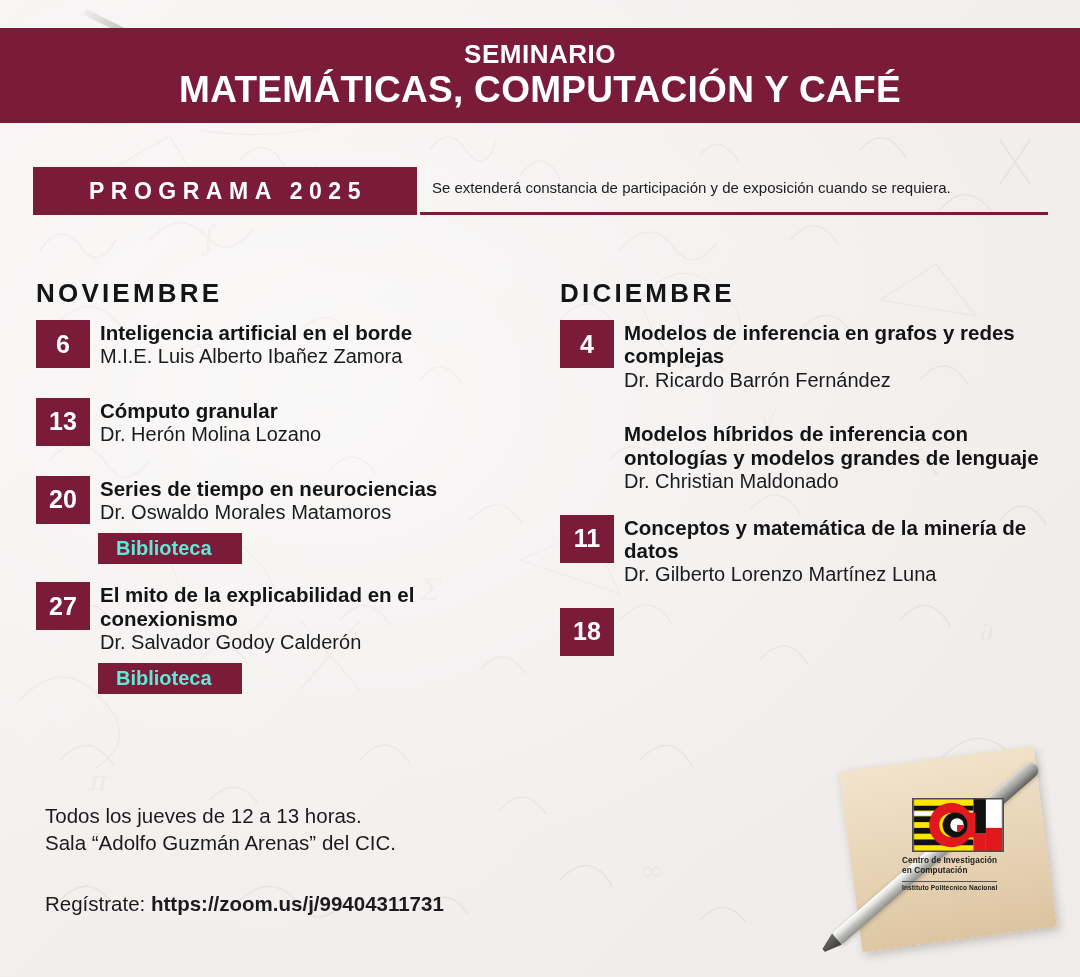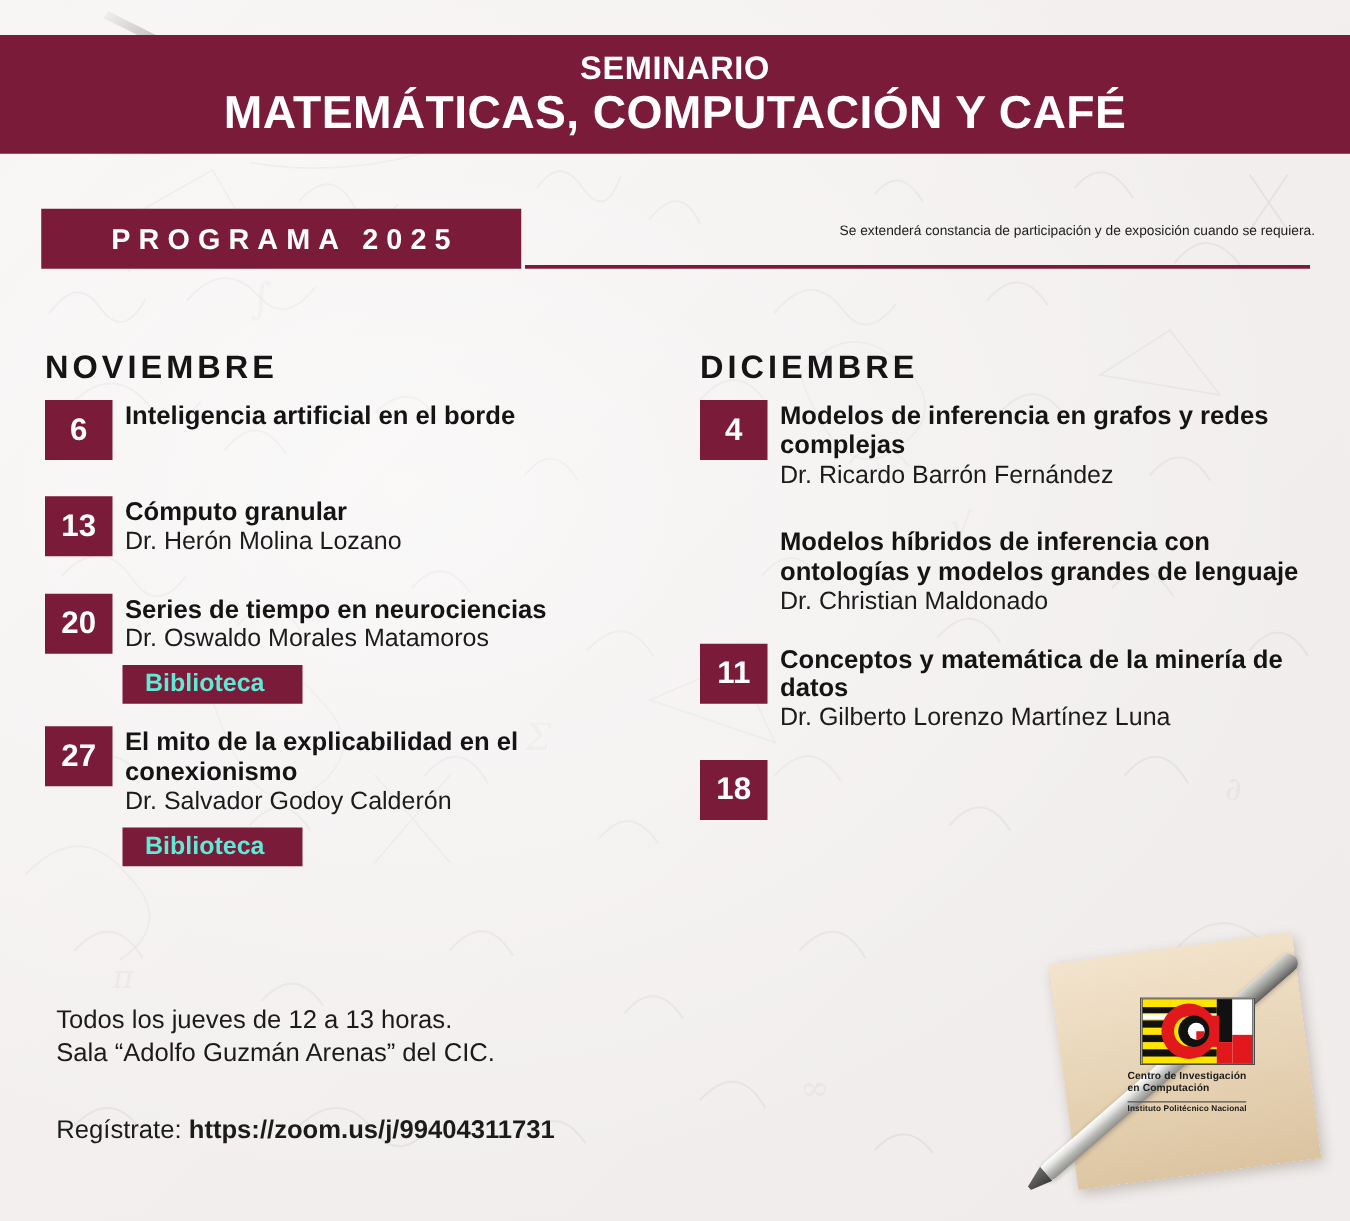--- a/index.html
+++ b/index.html
@@ -97,24 +97,24 @@
     font-size: 23px;
     font-weight: 700;
     letter-spacing: 6.5px;
     box-sizing: border-box;
     padding-left: 6px;
   }
   .programa-note {
     position: absolute;
     left: 432px; top: 12px;
     width: 620px;
-    font-size: 11px;
+    font-size: 15px;
     color: #1c1c1c;
     line-height: 1.2;
-    text-align: right;
+    text-align: left;
   }
   .programa-rule {
     position: absolute;
     left: 420px; top: 45px;
     width: 628px;
     height: 3px;
     background: #7b1b3a;
   }
 
   
@@ -393,20 +393,21 @@
 
   <div class="columns">
 
     <div class="col col-nov">
       <div class="month-title">NOVIEMBRE</div>
 
       <div class="entry">
         <div class="date-box">6</div>
         <div class="entry-body">
           <p class="entry-title">Inteligencia artificial en el borde</p>
+          <p class="entry-speaker">M.I.E. Luis Alberto Ibañez Zamora</p>
         </div>
       </div>
       <div class="entry-spacer-lg"></div>
 
       <div class="entry">
         <div class="date-box">13</div>
         <div class="entry-body">
           <p class="entry-title">Cómputo granular</p>
           <p class="entry-speaker">Dr. Herón Molina Lozano</p>
         </div>

